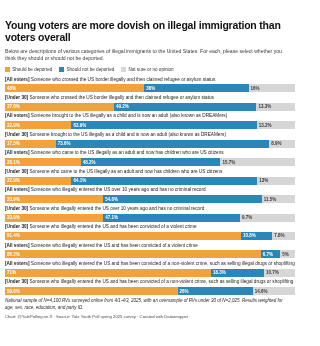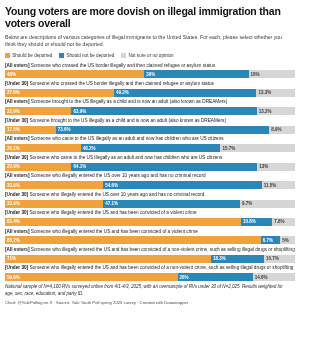--- a/index.html
+++ b/index.html
@@ -3,21 +3,21 @@
 <meta charset="utf-8">
 <style>
   html,body{margin:0;padding:0;}
   body{
     width:300px;height:346px;
     background:#ffffff;
     font-family:"Liberation Sans", sans-serif;
     color:#1a1a1a;
     overflow:hidden;
   }
-  .wrap{padding:5px 5px 0 5px;box-sizing:border-box;width:300px;}
+  .wrap{padding:5px 5px 0 5px;box-sizing:border-box;width:300px;margin-top:14px;}
   .title{
     font-size:10.5px;font-weight:bold;line-height:1.18;
     letter-spacing:-0.2px;color:#111;margin:0 0 4px 0;
   }
   .subtitle{
     font-size:5.1px;line-height:1.45;color:#3a3a3a;margin:0 0 4px 0;
     max-width:282px;
   }
   .legend{display:flex;align-items:center;gap:7px;margin:0 0 5px 0;}
   .lg{display:flex;align-items:center;gap:2.2px;}

